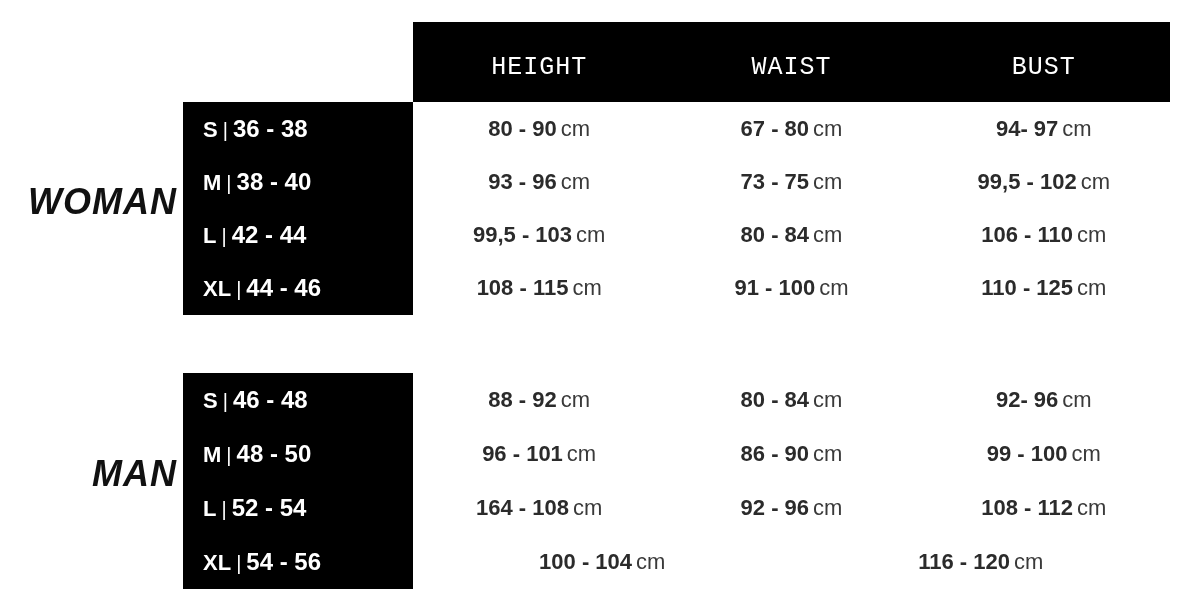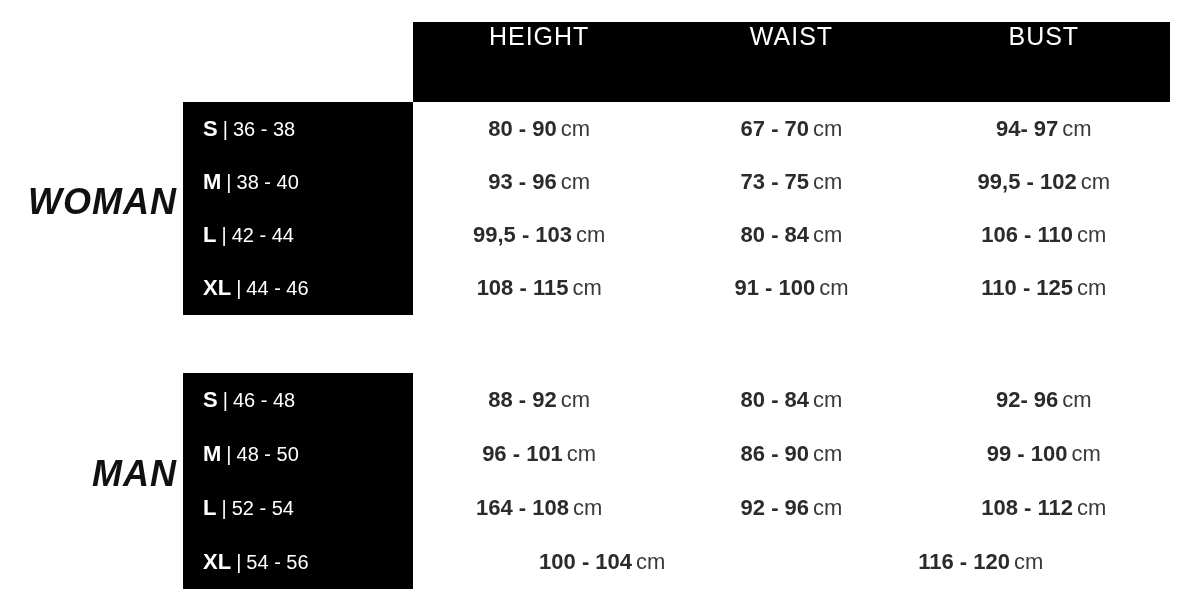--- a/index.html
+++ b/index.html
@@ -29,21 +29,22 @@
     height: 80px;
     background: #000000;
   }
   .header-cells {
     position: absolute;
     left: 413px;
     top: 22px;
     width: 757px;
     height: 60px;
     display: flex;
-    align-items: flex-start;
+    align-items: flex-end;
+    font-family: Liberation Mono, monospace;
   }
   .header-cell {
     flex: 1 1 0;
     text-align: center;
     color: #ffffff;
     font-size: 25px;
     letter-spacing: 1px;
     font-weight: 400;
   }
 
@@ -114,22 +115,22 @@
   .cell-size .code {
     font-weight: bold;
     font-size: 22px;
   }
   .cell-size .sep {
     font-weight: normal;
     padding: 0 5px;
     font-size: 20px;
   }
   .cell-size .num {
-    font-weight: normal;
-    font-size: 20px;
+    font-weight: bold;
+    font-size: 24px;
   }
 
   .cell-measure {
     flex: 1 1 0;
     text-align: center;
     color: #3a3a3a;
     font-size: 22px;
     white-space: nowrap;
   }
   .cell-measure .val {
@@ -160,21 +161,21 @@
 
   <div class="rows woman">
     <div class="row">
       <div class="cell-size">
         <span class="code">S</span><span class="sep">|</span><span class="num">36 - 38</span>
       </div>
       <div class="cell-measure">
         <span class="val">80 - 90</span><span class="unit">cm</span>
       </div>
       <div class="cell-measure">
-        <span class="val">67 - 70</span><span class="unit">cm</span>
+        <span class="val">67 - 80</span><span class="unit">cm</span>
       </div>
       <div class="cell-measure">
         <span class="val">94- 97</span><span class="unit">cm</span>
       </div>
     </div>
     <div class="row">
       <div class="cell-size">
         <span class="code">M</span><span class="sep">|</span><span class="num">38 - 40</span>
       </div>
       <div class="cell-measure">

